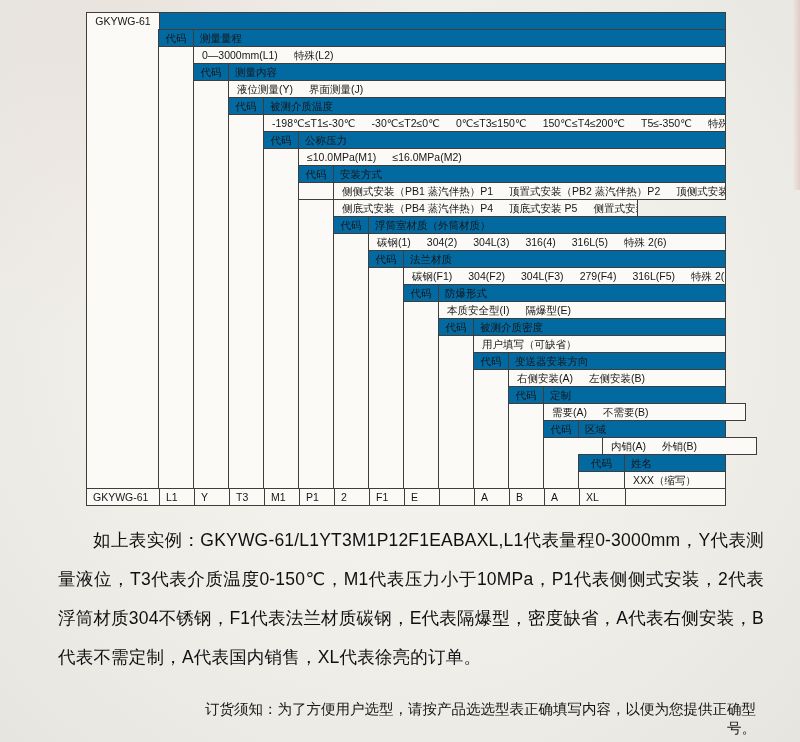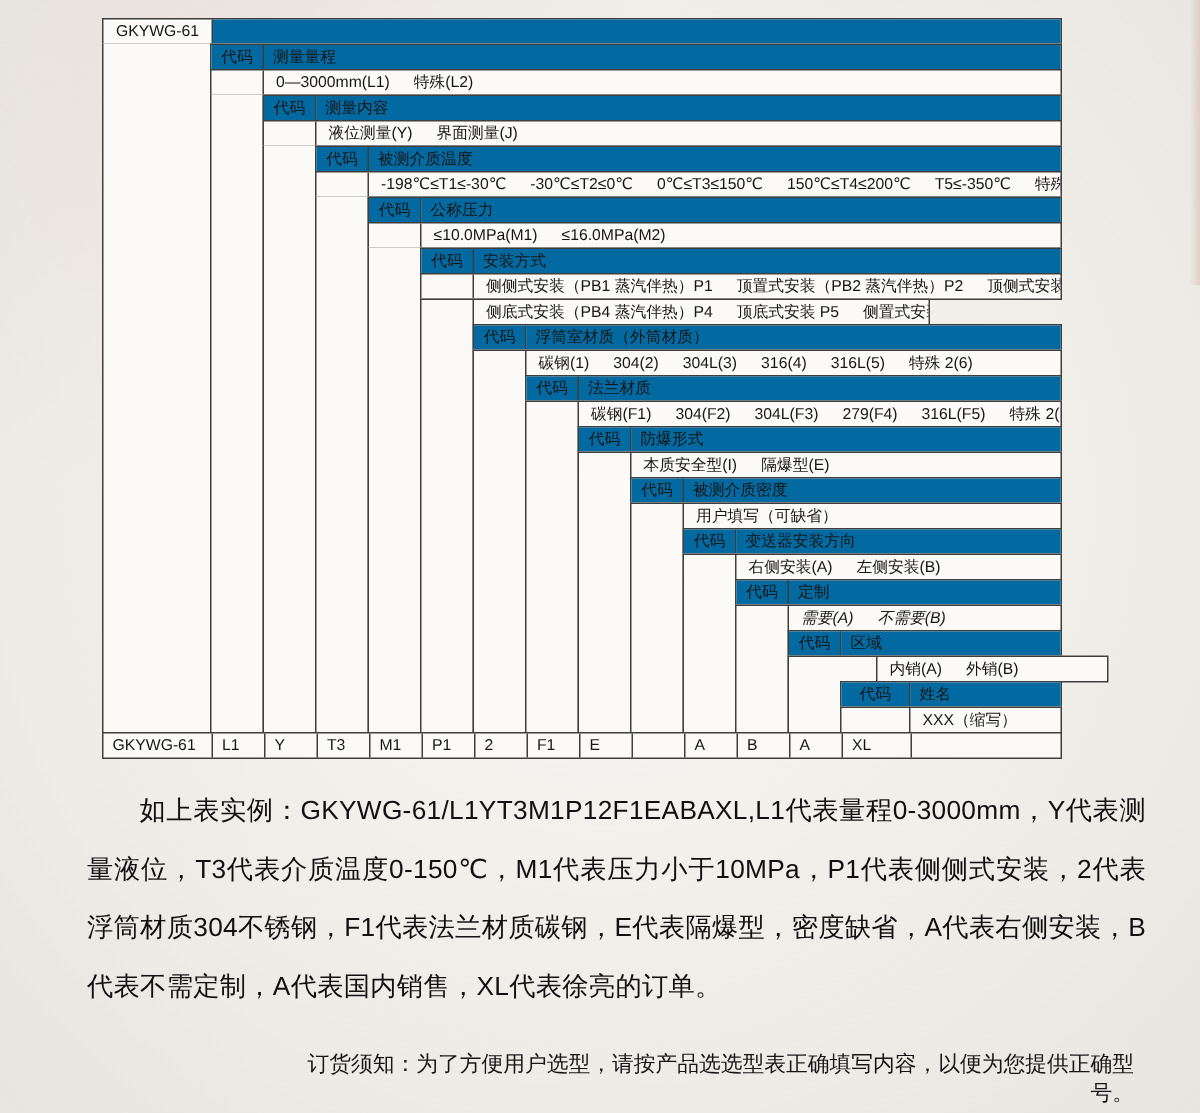--- a/index.html
+++ b/index.html
@@ -15,21 +15,21 @@
     background:
       radial-gradient(ellipse at 18% 8%, rgba(214,160,160,0.10), rgba(0,0,0,0) 30%),
       radial-gradient(ellipse at 50% 45%, #f7f6f2 0%, #f0eee9 55%, #e6e5df 100%);
   }
   
   #page::after{
     content:""; position:absolute; right:0; top:0; width:7px; height:190px;
     background:linear-gradient(to left, rgba(200,120,120,0.25), rgba(0,0,0,0));
     pointer-events:none;
   }
-  #tablewrap { position:absolute; left:68px; top:12px; width:640px; height:506px; }
+  #tablewrap { position:absolute; left:86px; top:12px; width:640px; height:506px; }
   .trow {
     position:absolute; display:flex; height:18px;
     border:1px solid #3f3e3c; background:#fbfaf6;
   }
   .tcell {
     flex:none; height:100%; display:flex; align-items:center;
     border-right:1px solid #3f3e3c; overflow:hidden; white-space:nowrap;
     font-size:10.5px; line-height:16px; padding-left:6px;
   }
   .tcell:last-child { border-right:none; flex:1 1 auto; }
@@ -199,21 +199,21 @@
         <div class="tcell vals" style="flex: 1 1 auto;">
           <span>右侧安装(A)</span>
           <span>左侧安装(B)</span>
         </div>
       </div>
       <div class="tallcol" style="left: 387px; top: 374px; width: 36px; height: 103px;"></div>
       <div class="trow" style="left: 422px; top: 374px; width: 218px;">
         <div class="tcell gray center" style="width: 35px;">代码</div>
         <div class="tcell gray" style="flex: 1 1 auto;">定制</div>
       </div>
-      <div class="trow" style="left: 422px; top: 391px; width: 218px; font-style: italic;">
+      <div class="trow" style="left: 422px; top: 391px; width: 238px;">
         <div class="tcell" style="width: 35px;"></div>
         <div class="tcell vals" style="flex: 1 1 auto;">
           <span>需要(A)</span>
           <span>不需要(B)</span>
         </div>
       </div>
       <div class="tallcol" style="left: 422px; top: 408px; width: 36px; height: 69px;"></div>
       <div class="trow" style="left: 457px; top: 408px; width: 183px;">
         <div class="tcell gray center" style="width: 35px;">代码</div>
         <div class="tcell gray" style="flex: 1 1 auto;">区域</div>

